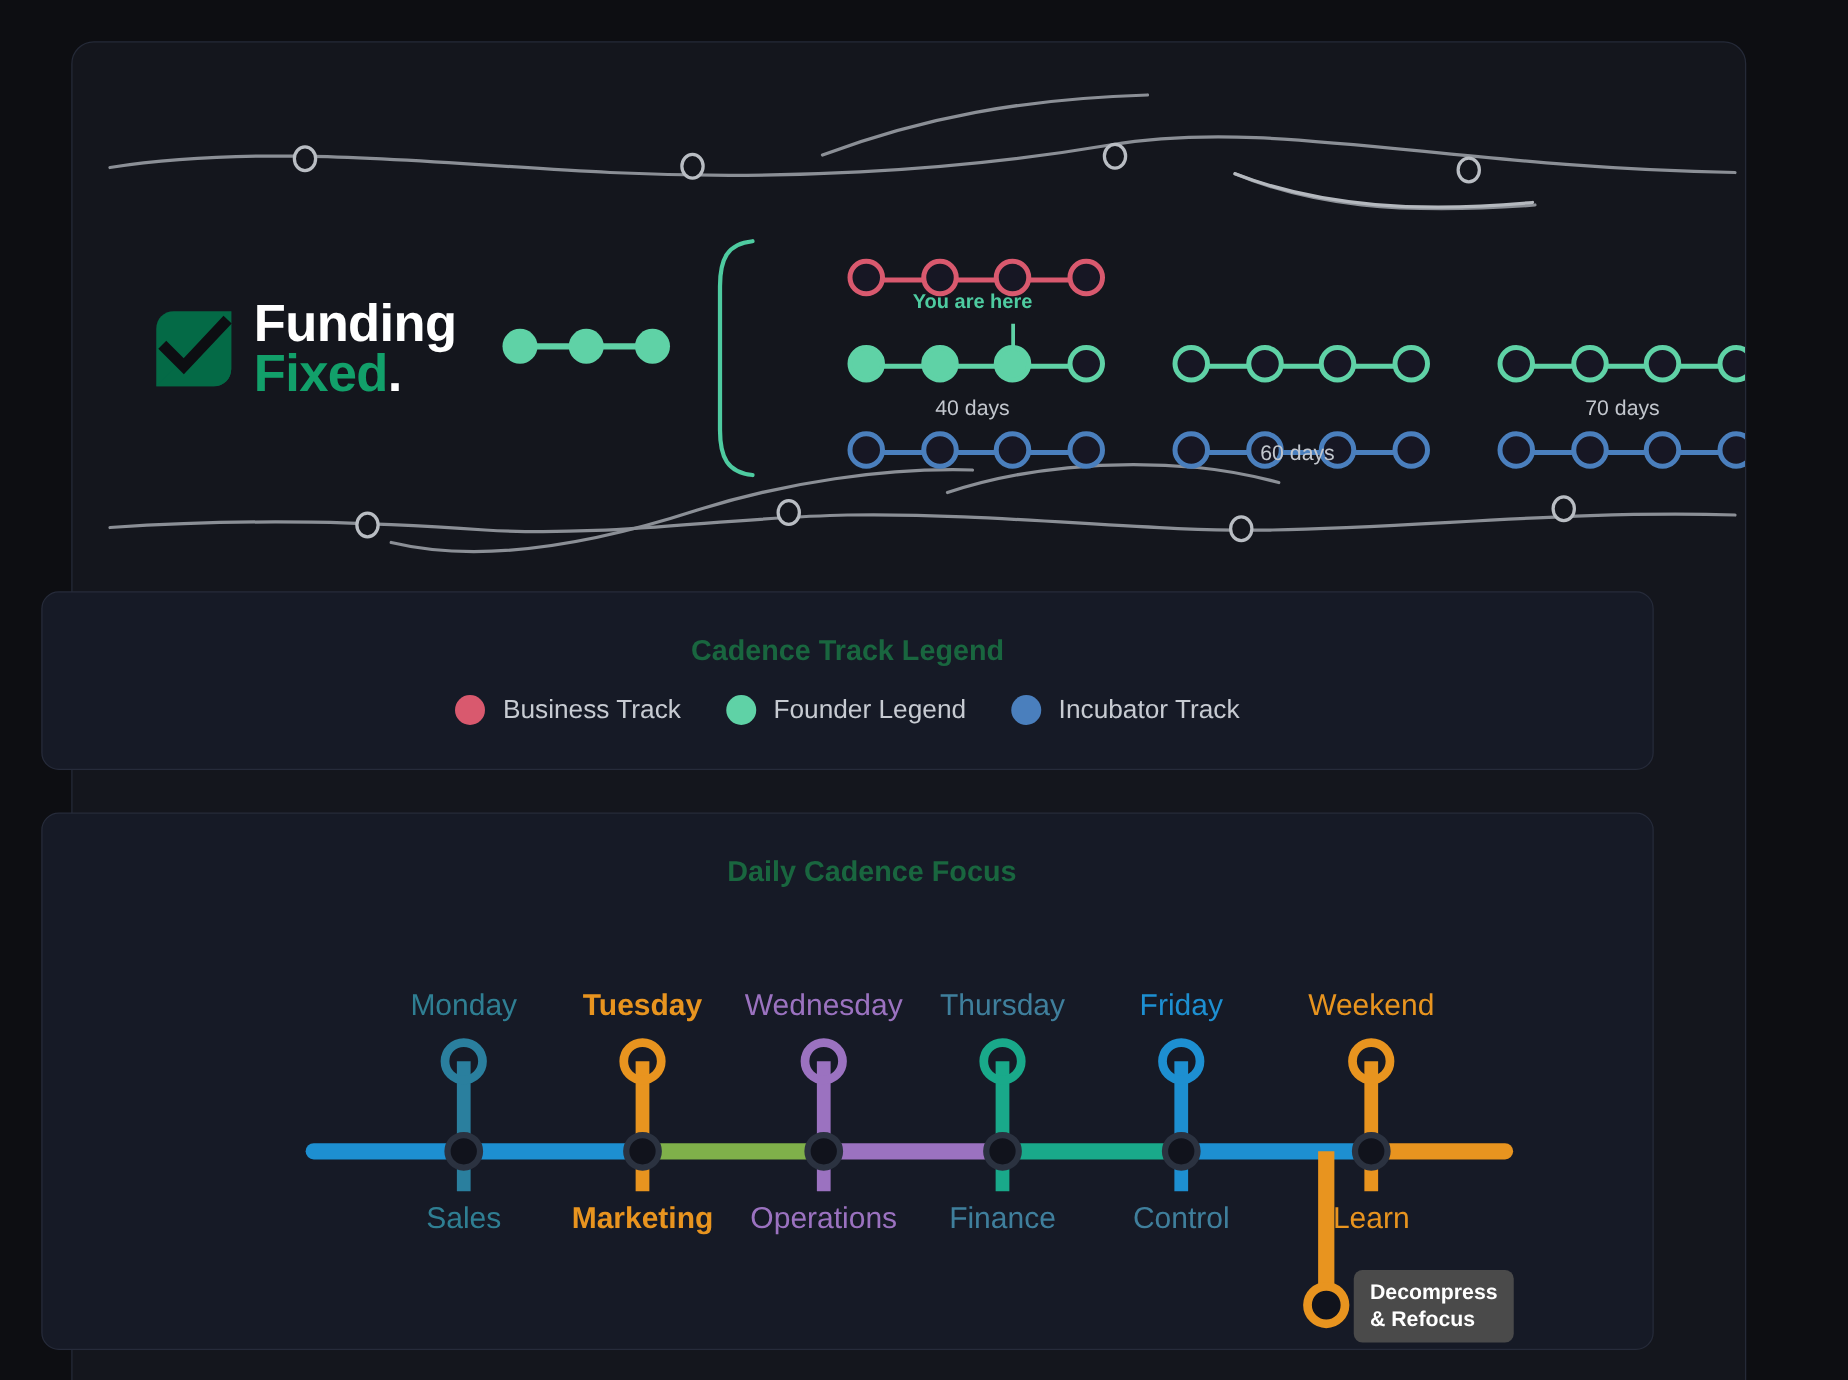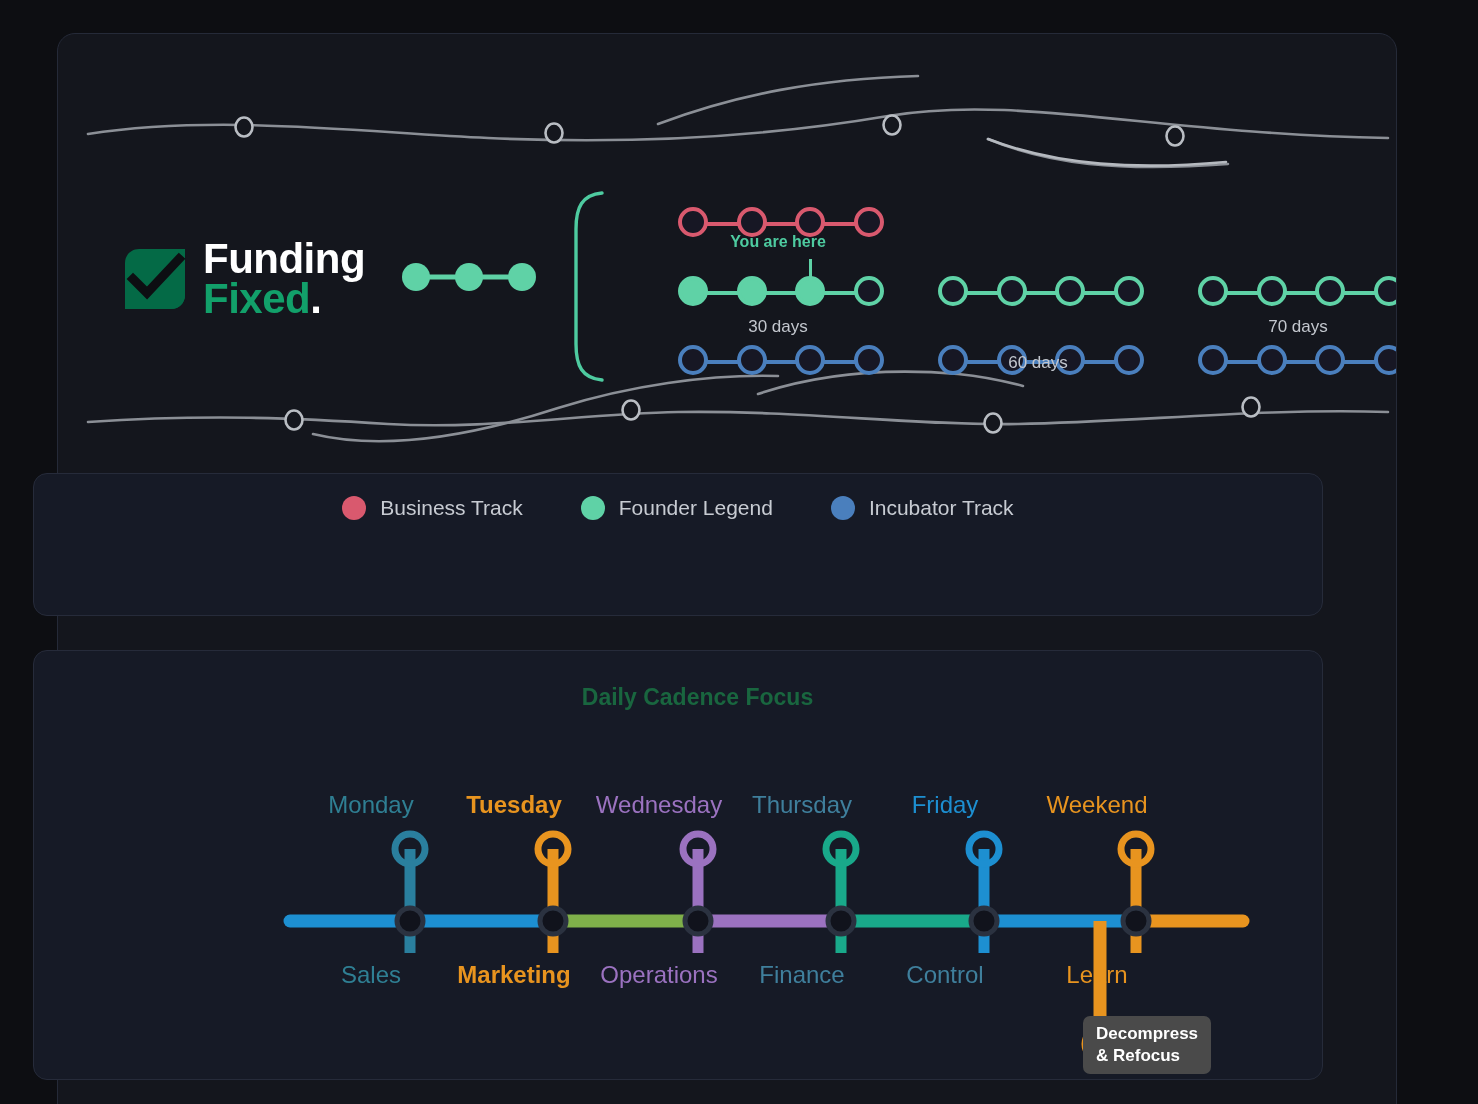--- a/index.html
+++ b/index.html
@@ -45,30 +45,30 @@
 
   
   .card{
     position:absolute;left:33px;width:1290px;
     background:#161a26;border:1px solid #262b3a;border-radius:14px;
     box-sizing:border-box;
   }
   .card-title{text-align:center;font-size:23px;font-weight:700;color:#19663f;}
   .legend-card{top:473px;height:143px;}
   .legend-card .card-title{margin-top:33px;}
-  .legend-row{display:flex;justify-content:center;align-items:center;gap:58px;margin-top:22px;}
+  .legend-row{display:flex;justify-content:center;align-items:center;gap:36px;margin-top:22px;}
   .legend-item{display:flex;align-items:center;gap:14px;}
   .legend-dot{width:24px;height:24px;border-radius:50%;}
   .legend-label{font-size:21px;color:#c7cbd2;}
 
   .cadence-card{top:650px;height:430px;}
   .cadence-card .card-title{margin-top:33px;padding-left:39px;}
 
   
-  .metro{position:absolute;left:0;top:0;width:1290px;height:430px;padding-left:39px;}
+  .metro{position:absolute;left:0;top:0;width:1290px;height:430px;}
   .metro-label{position:absolute;font-size:24px;white-space:nowrap;}
   .metro-label.bold{font-weight:700;}
   .tooltip{
     position:absolute;background:#4a4a4a;border-radius:7px;
     padding:7px 13px;color:#ffffff;font-size:17px;font-weight:700;line-height:1.28;
     white-space:pre-line;
   }
 </style>
 </head>
 <body>
@@ -147,21 +147,21 @@
               <div class="node filled" style="left: 117.2px; border-color: rgb(95, 210, 166); background: rgb(95, 210, 166);"></div>
               <div class="node" style="left: 175.8px; border-color: rgb(95, 210, 166);"></div>
             </div>
             <div class="track-row" style="top: 156px;">
               <div class="row-line" style="background: rgb(74, 127, 189);"></div>
               <div class="node" style="left: 0px; border-color: rgb(74, 127, 189);"></div>
               <div class="node" style="left: 58.6px; border-color: rgb(74, 127, 189);"></div>
               <div class="node" style="left: 117.2px; border-color: rgb(74, 127, 189);"></div>
               <div class="node" style="left: 175.8px; border-color: rgb(74, 127, 189);"></div>
             </div>
-            <div class="col-label" style="top: 128px;">30 days</div>
+            <div class="col-label" style="top: 128px;">40 days</div>
           </div>
           <div class="track-col" style="left: 380px;">
             <div class="track-row" style="top: 87px;">
               <div class="row-line" style="background: rgb(95, 210, 166);"></div>
               <div class="node" style="left: 0px; border-color: rgb(95, 210, 166);"></div>
               <div class="node" style="left: 58.6px; border-color: rgb(95, 210, 166);"></div>
               <div class="node" style="left: 117.2px; border-color: rgb(95, 210, 166);"></div>
               <div class="node" style="left: 175.8px; border-color: rgb(95, 210, 166);"></div>
             </div>
             <div class="track-row" style="top: 156px;">
@@ -190,20 +190,21 @@
             </div>
             <div class="col-label" style="top: 128px;">70 days</div>
           </div>
           <div class="here-label" style="left: 120px; top: 44px;">You are here</div>
           <div class="here-stem" style="left: 250.7px; top: 70px; height: 22px;"></div>
         </div>
     </div>
   </div>
 
   <div class="card legend-card">
+    <div class="card-title">Cadence Track Legend</div>
     <div class="legend-row" id="legend-row">
         <div class="legend-item">
           <span class="legend-dot" style="background: rgb(217, 89, 110);"></span>
           <span class="legend-label">Business Track</span>
         </div>
         <div class="legend-item">
           <span class="legend-dot" style="background: rgb(95, 210, 166);"></span>
           <span class="legend-label">Founder Legend</span>
         </div>
         <div class="legend-item">

